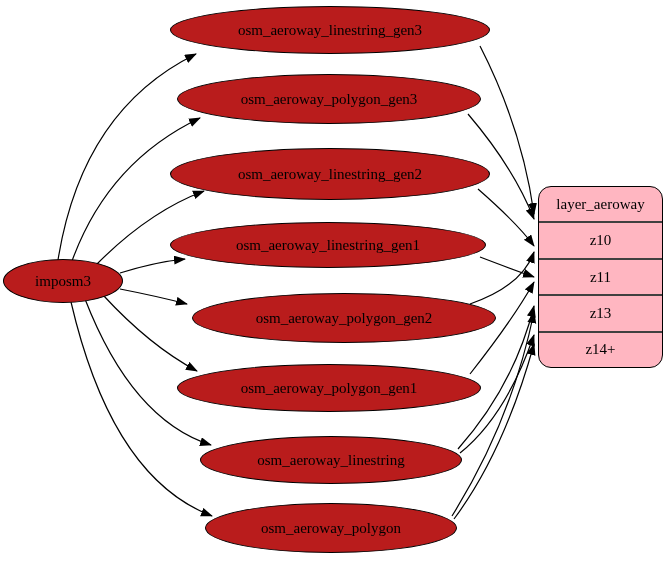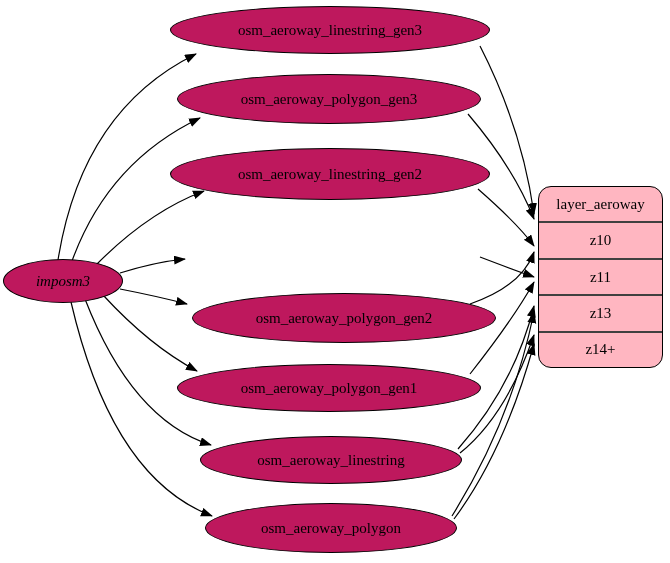--- a/index.html
+++ b/index.html
@@ -13,31 +13,31 @@
   }
   #edge-layer {
     position: absolute;
     left: 0; top: 0;
     width: 670px; height: 563px;
   }
   .ellipse {
     position: absolute;
     border: 1px solid #000000;
     border-radius: 50%;
-    background: #be185d;
+    background: #b91c1c;
     display: flex;
     align-items: center;
     justify-content: center;
     font-size: 15px;
     color: #000000;
     white-space: nowrap;
     box-sizing: border-box;
   }
   
-  #n-imposm3 { left: 3px;   top: 259px; width: 120px; height: 44px; font-style: italic; }
+  #n-imposm3 { left: 3px;   top: 259px; width: 120px; height: 44px; }
   #n-t0      { left: 170px; top: 6px;   width: 320px; height: 48px; }
   #n-t1      { left: 177px; top: 74px;  width: 304px; height: 50px; }
   #n-t2      { left: 170px; top: 148px; width: 320px; height: 52px; }
   #n-t3      { left: 170px; top: 222px; width: 316px; height: 46px; }
   #n-t4      { left: 192px; top: 293px; width: 304px; height: 50px; }
   #n-t5      { left: 177px; top: 364px; width: 304px; height: 48px; }
   #n-t6      { left: 200px; top: 436px; width: 262px; height: 48px; }
   #n-t7      { left: 205px; top: 503px; width: 252px; height: 50px; }
   .record {
     position: absolute;
@@ -93,20 +93,21 @@
         <path d="M452,516 Q512,420 534,312" fill="none" stroke="#000000" stroke-width="1.2" marker-end="url(#arrow)"></path>
         <path d="M454,519 Q504,452 534,344" fill="none" stroke="#000000" stroke-width="1.2" marker-end="url(#arrow)"></path>
       </g>
   </svg>
 
   <div class="ellipse" id="n-imposm3">imposm3</div>
 
   <div class="ellipse" id="n-t0">osm_aeroway_linestring_gen3</div>
   <div class="ellipse" id="n-t1">osm_aeroway_polygon_gen3</div>
   <div class="ellipse" id="n-t2">osm_aeroway_linestring_gen2</div>
+  <div class="ellipse" id="n-t3">osm_aeroway_linestring_gen1</div>
   <div class="ellipse" id="n-t4">osm_aeroway_polygon_gen2</div>
   <div class="ellipse" id="n-t5">osm_aeroway_polygon_gen1</div>
   <div class="ellipse" id="n-t6">osm_aeroway_linestring</div>
   <div class="ellipse" id="n-t7">osm_aeroway_polygon</div>
 
   <div class="record" id="n-layer" style="background: rgb(255, 182, 193);">
     <div class="rcell">layer_aeroway</div>
     <div class="rcell">z10</div>
     <div class="rcell">z11</div>
     <div class="rcell">z13</div>

